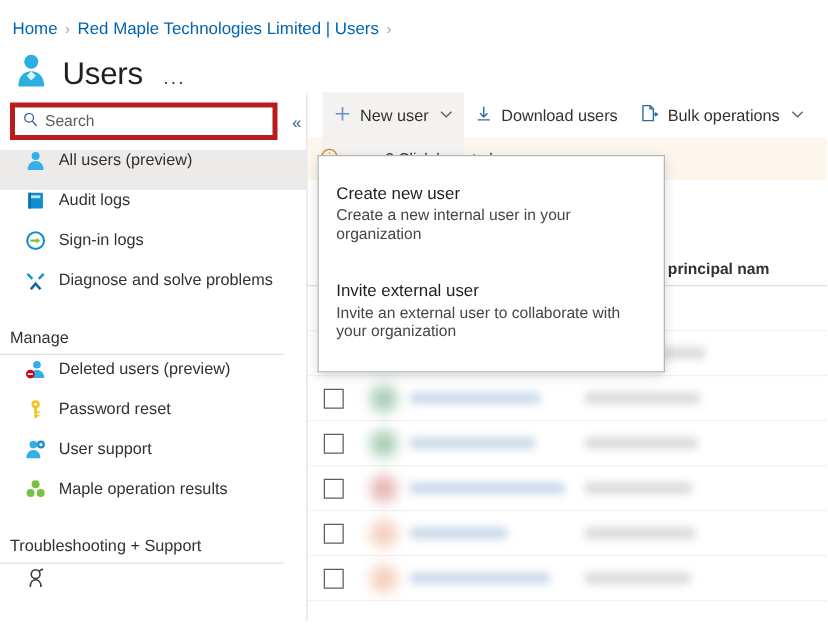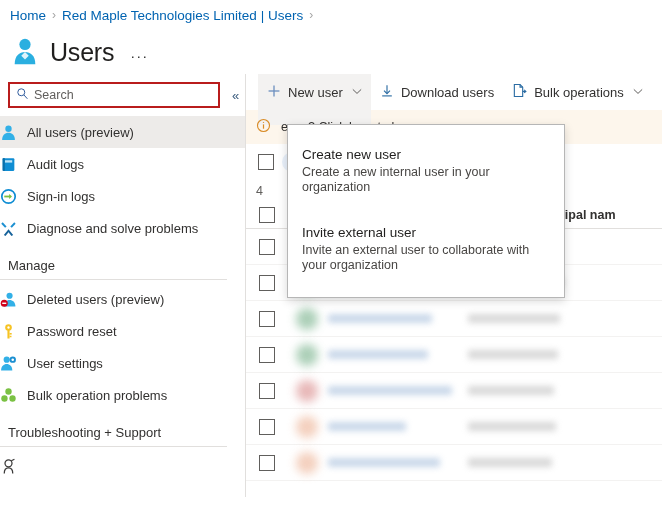--- a/index.html
+++ b/index.html
@@ -13,41 +13,41 @@
     overflow: hidden;
     font-family: "Liberation Sans", sans-serif;
     font-size: 13px;
     color: #323130;
     position: relative;
   }
 
   
   .breadcrumb {
     display: flex;
-    align-items: center;
+    align-items: flex-end;
     height: 30px;
     padding: 0 0 0 10px;
     font-size: 13.5px;
     gap: 5px;
   }
   .crumb-link {
     color: #0063b1;
     cursor: pointer;
     white-space: nowrap;
   }
   .crumb-sep {
     color: #a5a5a5;
     font-size: 12px;
     padding: 0 1px;
   }
 
   
   .page-head {
     display: flex;
-    align-items: center;
+    align-items: flex-end;
     height: 44px;
     padding-left: 10px;
     gap: 10px;
   }
   .page-title {
     font-size: 25px;
     font-weight: 400;
     color: #201f1e;
     letter-spacing: -0.2px;
   }
@@ -76,21 +76,21 @@
   .search-row {
     display: flex;
     align-items: center;
     padding: 8px 0 8px 8px;
     gap: 8px;
   }
   .search-box {
     position: relative;
     width: 208px;
     height: 22px;
-    border: 2px solid #b91c1c;
+    border: 4px solid #b91c1c;
     background: #fff;
     display: flex;
     align-items: center;
   }
   .search-box .mag {
     margin-left: 6px;
     margin-right: 5px;
     display: block;
   }
   .search-input {
@@ -107,23 +107,22 @@
   .collapse-btn {
     color: #3b5c7e;
     font-size: 13px;
     cursor: pointer;
     user-select: none;
     padding: 2px 4px;
   }
 
   .nav-item {
     display: flex;
-    align-items: center;
     height: 32px;
-    padding-left: 0;
+    padding-left: 20px;
     gap: 10px;
     cursor: pointer;
     font-size: 13px;
     color: #323130;
   }
   .nav-item.selected { background: #edebe9; }
   .nav-item .label { white-space: nowrap; }
   .nav-icon {
     width: 17px;
     height: 17px;
@@ -272,21 +271,21 @@
     border-radius: 2px;
     filter: blur(3.2px);
     opacity: 0.55;
   }
   .cell-name { width: 172px; flex: 0 0 172px; display: flex; align-items: center; gap: 10px; padding-left: 8px;}
   .cell-upn  { flex: 1; display: flex; align-items: center; }
 
   
   .menu {
     position: absolute;
-    left: 287px;
+    left: 254px;
     top: 124px;
     width: 278px;
     background: #ffffff;
     border: 1px solid #b6b6b6;
     box-shadow: 0 3px 9px rgba(0,0,0,0.16);
     z-index: 50;
     padding: 16px 0 14px 0;
     box-sizing: border-box;
   }
   .menu-item {
@@ -419,32 +418,32 @@
 
     <div class="nav-item">
       <span class="nav-icon">
         <svg width="17" height="17" viewBox="0 0 16 16">
           <circle cx="6.3" cy="4.4" r="2.9" fill="#32b0e7"></circle>
           <path d="M1 14.6 C1 10.5 3.5 8.4 6.3 8.4 C9.1 8.4 11.6 10.5 11.6 14.6 Z" fill="#32b0e7"></path>
           <circle cx="12" cy="4.4" r="3" fill="#1b8fd1"></circle>
           <circle cx="12" cy="4.4" r="1.2" fill="#ffffff"></circle>
         </svg>
       </span>
-      <span class="label">User settings</span>
+      <span class="label">User support</span>
     </div>
 
     <div class="nav-item">
       <span class="nav-icon">
         <svg width="17" height="17" viewBox="0 0 16 16">
           <circle cx="8" cy="4.2" r="3" fill="#7ac143"></circle>
           <circle cx="4.2" cy="10.8" r="3" fill="#7ac143"></circle>
           <circle cx="11.8" cy="10.8" r="3" fill="#7ac143"></circle>
         </svg>
       </span>
-      <span class="label">Bulk operation problems</span>
+      <span class="label">Maple operation results</span>
     </div>
 
     <div class="nav-section">
       <div class="sec-title">Troubleshooting + Support</div>
     </div>
     <div class="sec-rule"></div>
 
     <div class="nav-item">
       <span class="nav-icon">
         <svg width="17" height="17" viewBox="0 0 16 16">

